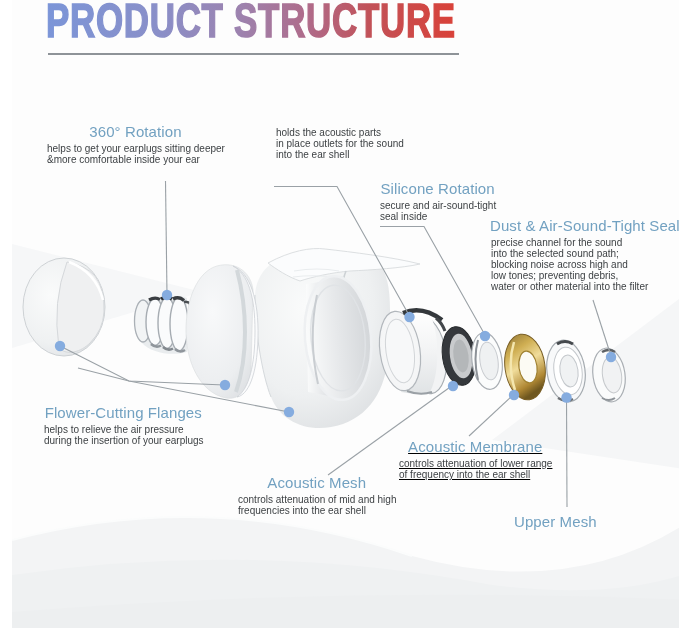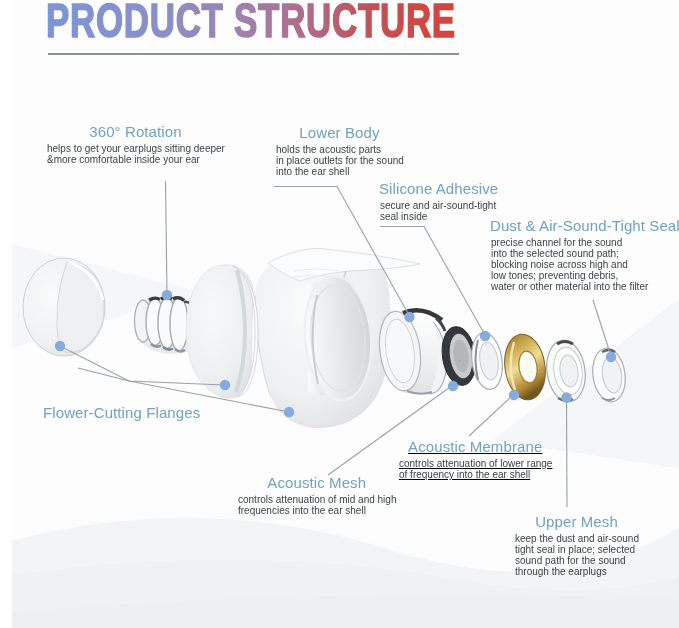--- a/index.html
+++ b/index.html
@@ -195,45 +195,44 @@
     </g>
   </svg>
   <div class="rule"></div>
 
   <div class="lbl" style="left:34px;top:123px;">
     <h3>360° Rotation</h3>
     <p>helps to get your earplugs sitting deeper<br>&amp;more comfortable inside your ear</p>
   </div>
 
   <div class="lbl" style="left:263px;top:124px;">
-    <h3>Lower Body</h3>
     <p>holds the acoustic parts<br>in place outlets for the sound<br>into the ear shell</p>
   </div>
 
   <div class="lbl" style="left:367px;top:180px;">
-    <h3>Silicone Adhesive</h3>
+    <h3>Silicone Rotation</h3>
     <p>secure and air-sound-tight<br>seal inside</p>
   </div>
 
   <div class="lbl" style="left:478px;top:217px;">
     <h3>Dust &amp; Air-Sound-Tight Seal</h3>
     <p>precise channel for the sound<br>into the selected sound path;<br>blocking noise across high and<br>low tones; preventing debris,<br>water or other material into the filter</p>
   </div>
 
   <div class="lbl" style="left:31px;top:404px;">
     <h3>Flower-Cutting Flanges</h3>
+    <p>helps to relieve the air pressure<br>during the insertion of your earplugs</p>
   </div>
 
   <div class="lbl" style="left:225px;top:474px;">
     <h3>Acoustic Mesh</h3>
     <p>controls attenuation of mid and high<br>frequencies into the ear shell</p>
   </div>
 
   <div class="lbl" style="left:386px;top:438px;text-decoration:underline;">
     <h3>Acoustic Membrane</h3>
     <p>controls attenuation of lower range<br>of frequency into the ear shell</p>
   </div>
 
   <div class="lbl" style="left:502px;top:513px;">
     <h3>Upper Mesh</h3>
-    <p>keep the dust and air-sound<br>tight seal in place; selected<br>sound path for the sound<br>through the earplugs</p>
   </div>
 </div>
 
 </body></html>

